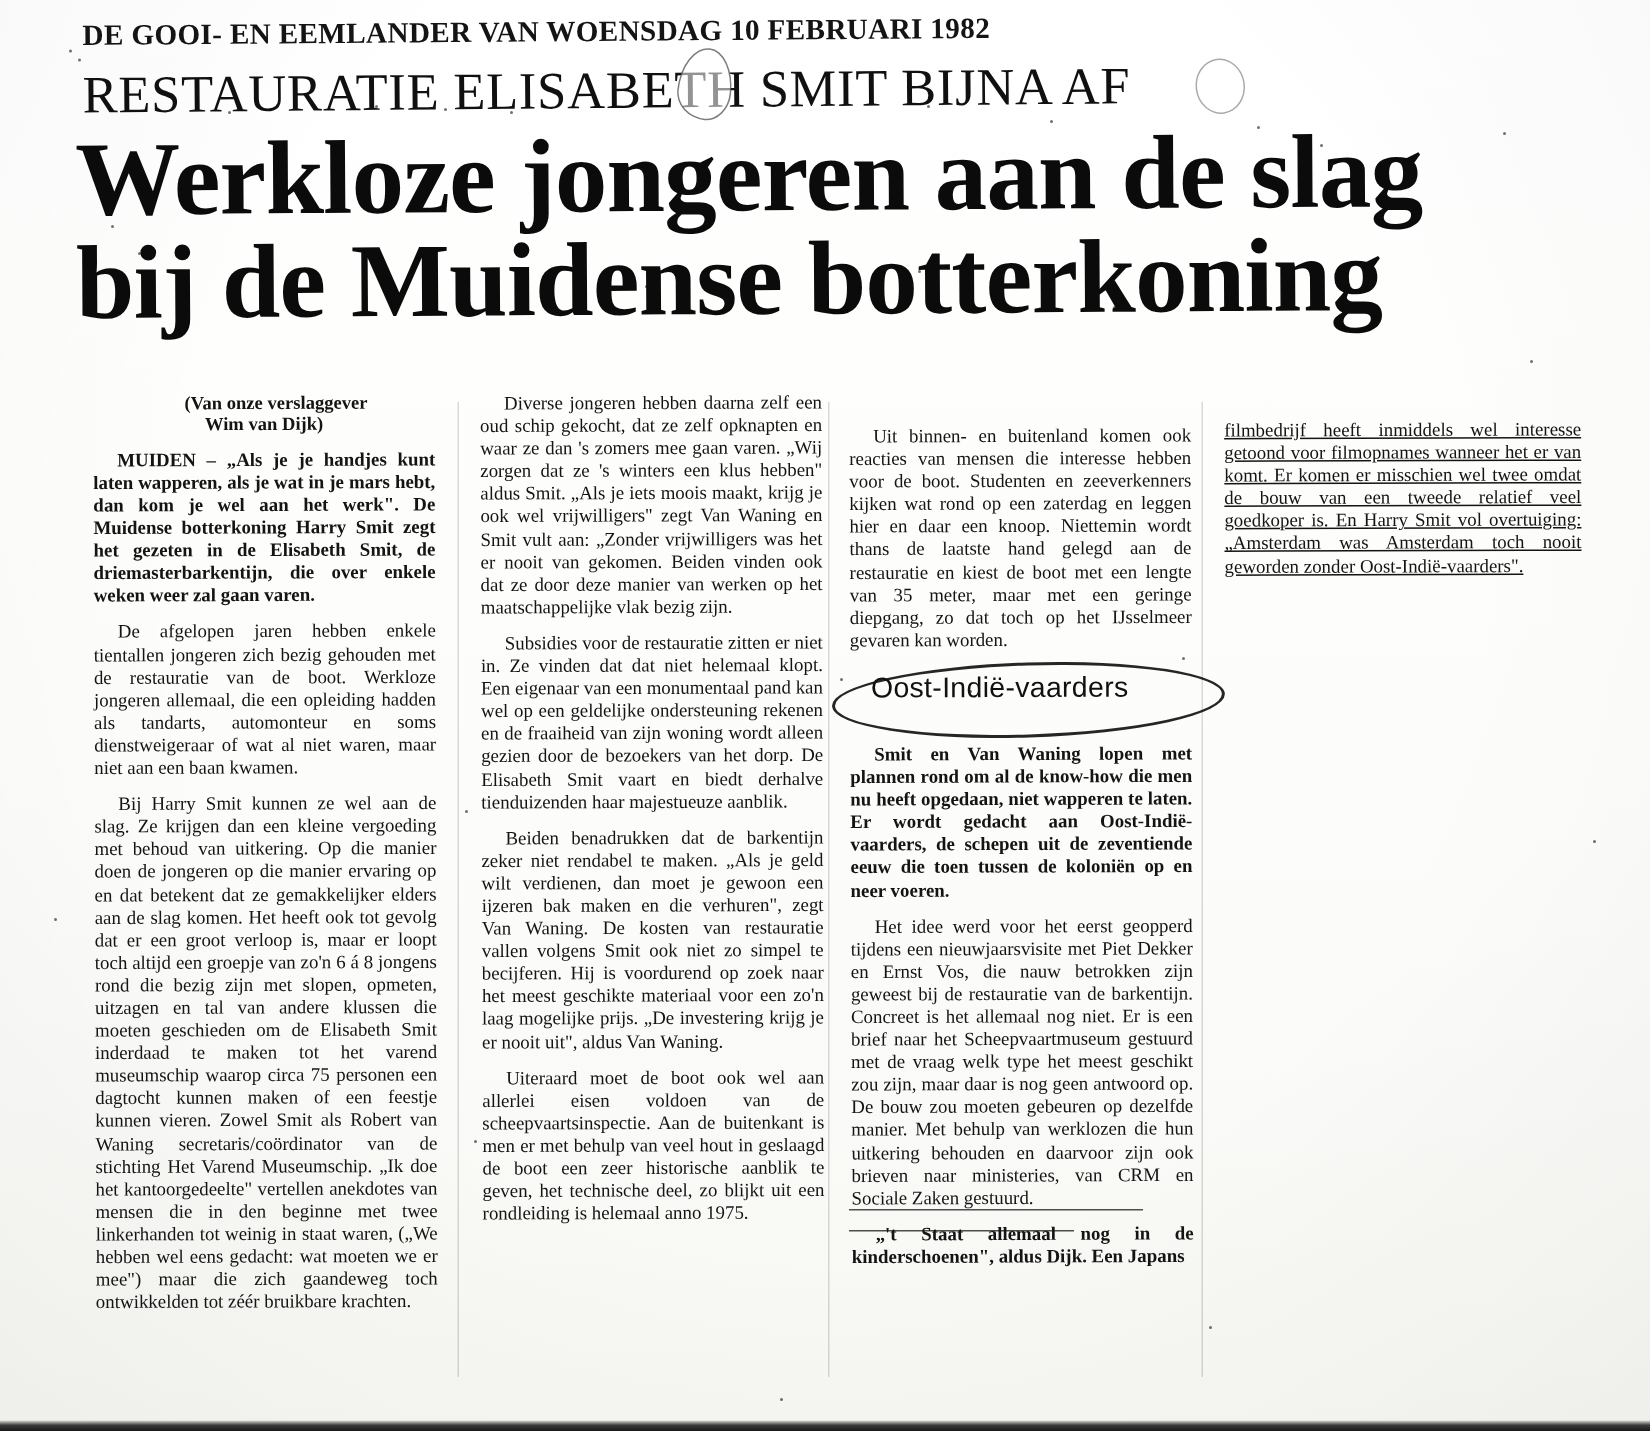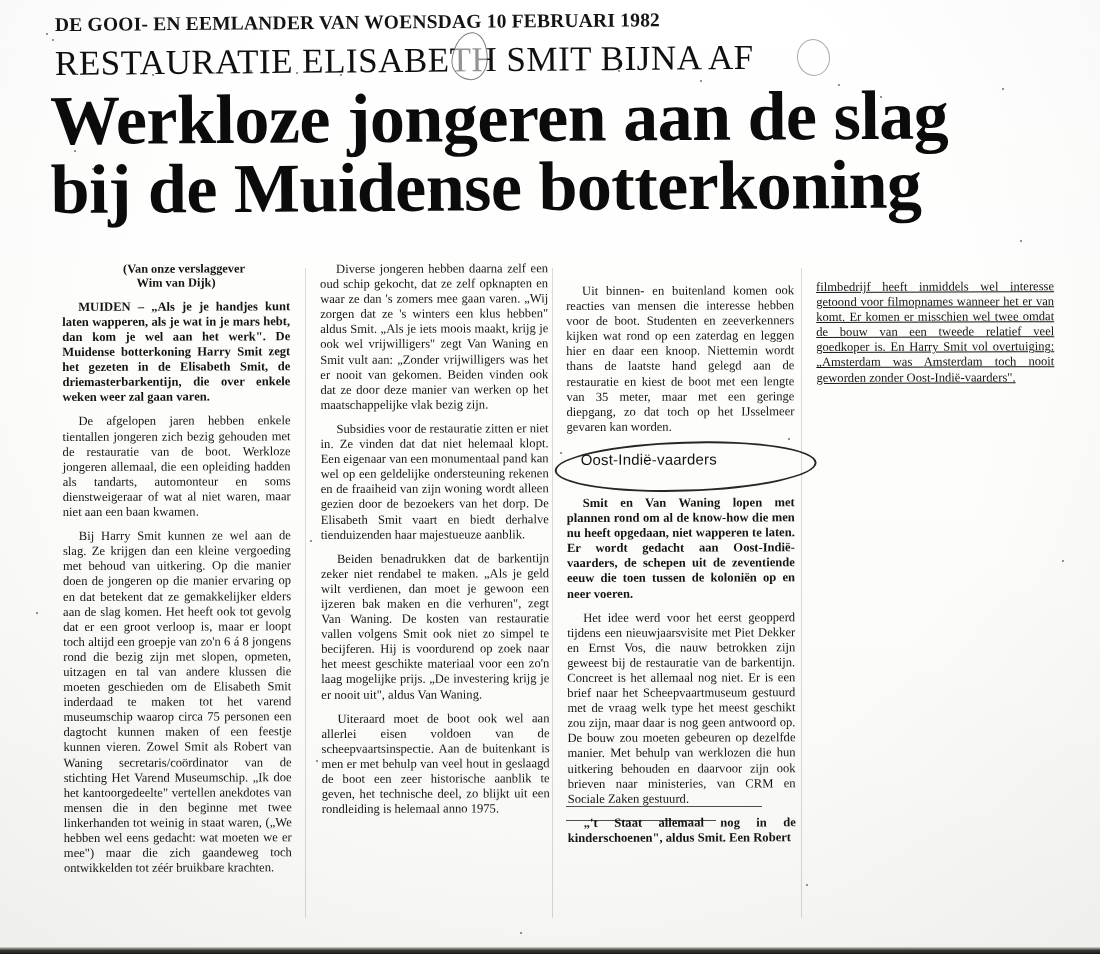--- a/index.html
+++ b/index.html
@@ -131,21 +131,21 @@
   .circled-head-wrap {
     position: relative;
     height: 46px;
     margin: 4px 0 6px 0;
   }
   .circled-head {
     position: absolute;
     left: 14px;
     top: 8px;
     font-family: "Liberation Sans", "DejaVu Sans", sans-serif;
-    font-size: 15px;
+    font-size: 19px;
     letter-spacing: 0.2px;
     color: #111;
     white-space: nowrap;
   }
   .hand-ellipse {
     position: absolute;
     left: -12px;
     top: -2px;
     width: 258px;
     height: 46px;
@@ -282,21 +282,21 @@
   <div class="col" id="col3">
     <p style="margin-top:22px;">Uit binnen- en buitenland komen ook reacties van mensen die interesse hebben voor de boot. Studenten en zeeverkenners kijken wat rond op een zaterdag en leggen hier en daar een knoop. Niettemin wordt thans de laatste hand gelegd aan de restauratie en kiest de boot met een lengte van 35 meter, maar met een geringe diepgang, zo dat toch op het IJsselmeer gevaren kan worden.</p>
 
     <div class="circled-head-wrap">
       <div class="hand-ellipse"></div>
       <div class="circled-head">Oost-Indië-vaarders</div>
     </div>
 
     <p class="lead">Smit en Van Waning lopen met plannen rond om al de know-how die men nu heeft opgedaan, niet wapperen te laten. Er wordt gedacht aan Oost-Indië-vaarders, de schepen uit de zeventiende eeuw die toen tussen de koloniën op en neer voeren.</p>
     <p>Het idee werd voor het eerst geopperd tijdens een nieuwjaarsvisite met Piet Dekker en Ernst Vos, die nauw betrokken zijn geweest bij de restauratie van de barkentijn. Concreet is het allemaal nog niet. Er is een brief naar het Scheepvaartmuseum gestuurd met de vraag welk type het meest geschikt zou zijn, maar daar is nog geen antwoord op. De bouw zou moeten gebeuren op dezelfde manier. Met behulp van werklozen die hun uitkering behouden en daarvoor zijn ook brieven naar ministeries, van CRM en Sociale Zaken gestuurd.</p>
-    <p class="lead">„'t Staat allemaal nog in de kinderschoenen", aldus Smit. Een Robert</p>
+    <p class="lead">„'t Staat allemaal nog in de kinderschoenen", aldus Dijk. Een Japans</p>
   </div>
 
   <div class="col" id="col4">
     <p class="noindent" style="margin-top:18px;text-decoration:underline;">filmbedrijf heeft inmiddels wel interesse getoond voor filmopnames wanneer het er van komt. Er komen er misschien wel twee omdat de bouw van een tweede relatief veel goedkoper is. En Harry Smit vol overtuiging: „Amsterdam was Amsterdam toch nooit geworden zonder Oost-Indië-vaarders".</p>
   </div>
 
   <div class="pen-underline" style="left:566px; top:806px; width:196px;"></div>
   <div class="pen-underline" style="left:566px; top:820px; width:150px;"></div>
 
   <div id="bottom-edge"></div>

